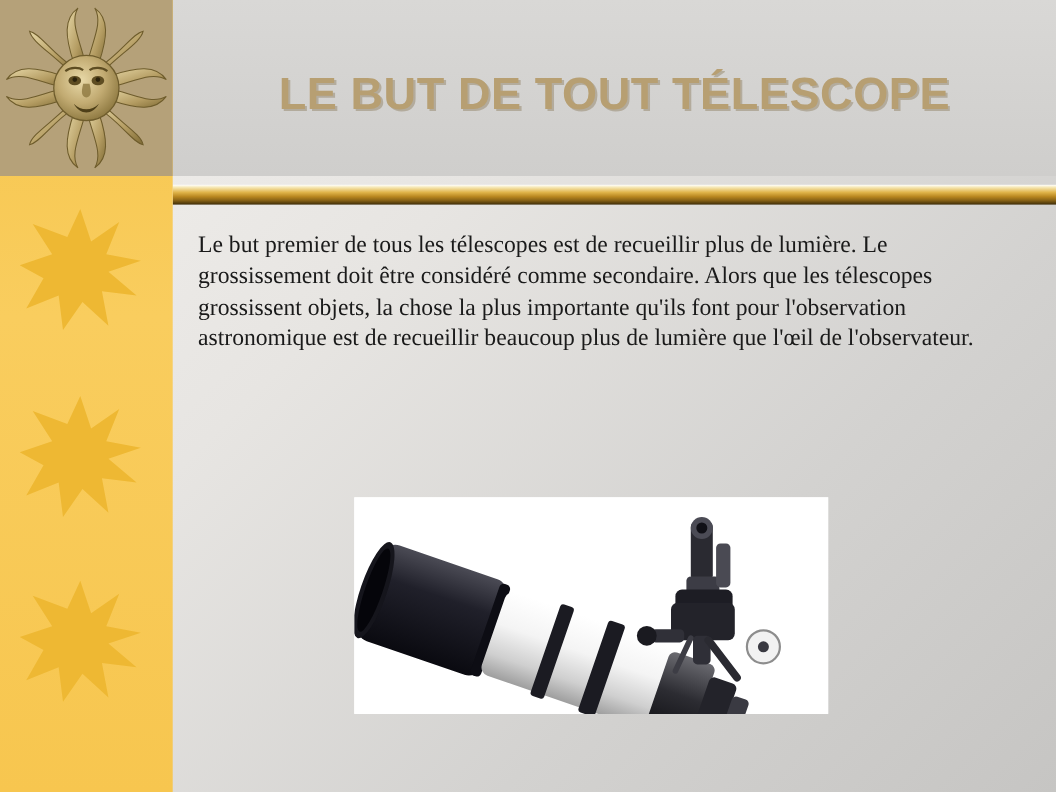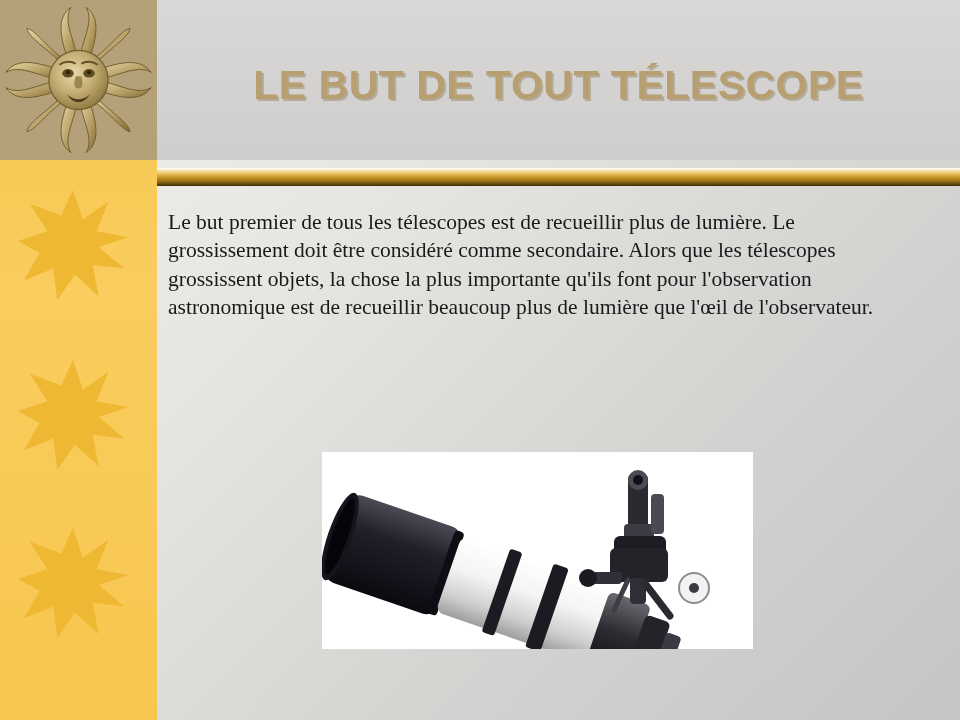--- a/index.html
+++ b/index.html
@@ -87,21 +87,21 @@
     background: linear-gradient(180deg,
       #ffffff 0%,
       #f7e9b8 12%,
       #e0b44a 38%,
       #b8861f 60%,
       #8a6416 78%,
       #3d2c08 100%);
   }
   .body-text {
     position: absolute;
-    left: 168px;
+    left: 180px;
     top: 208px;
     width: 752px;
     font-family: "Liberation Serif", serif;
     font-size: 21.5px;
     line-height: 1.32;
     color: #1a1a1a;
     text-align: left;
   }
   
   .photo {

